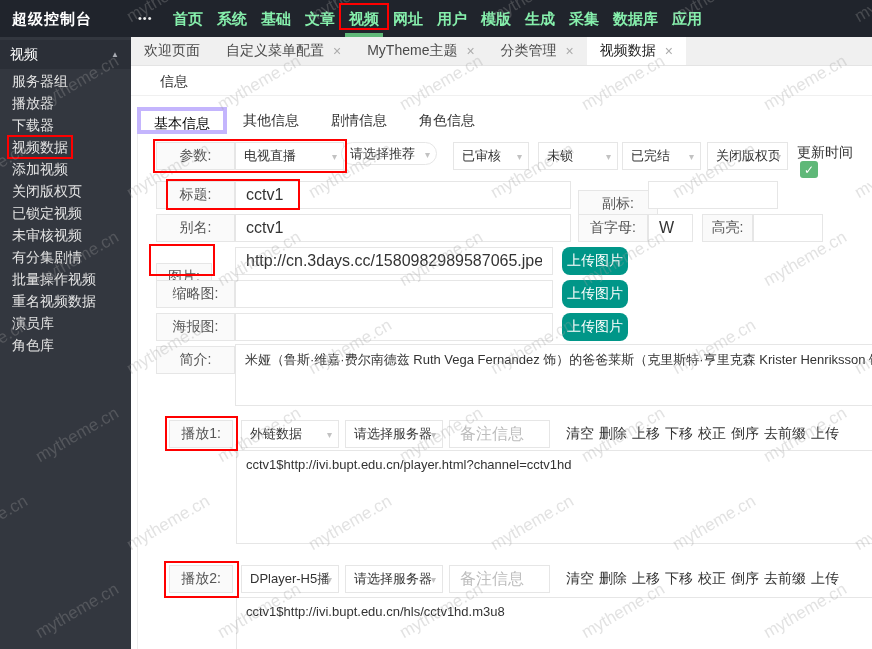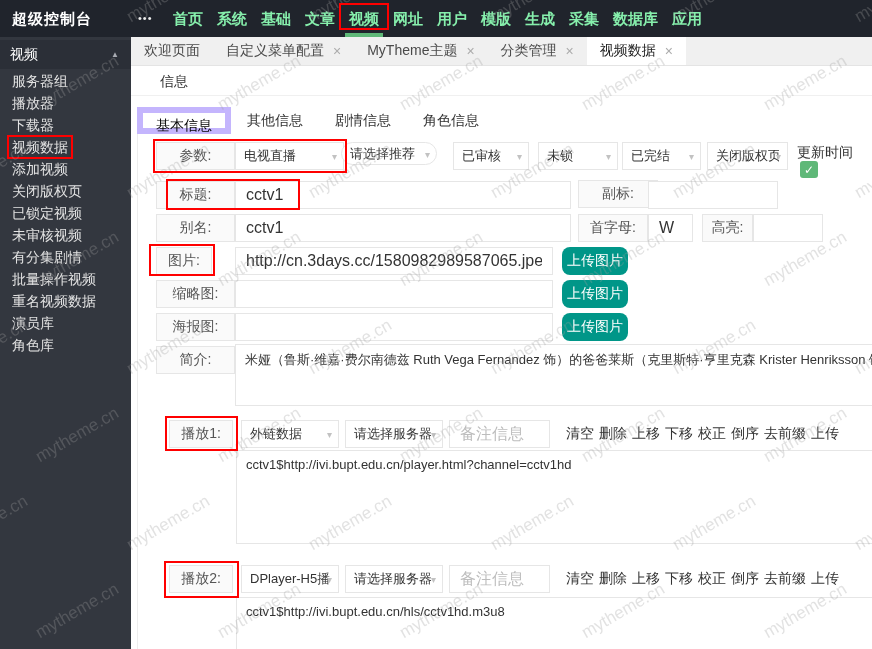--- a/index.html
+++ b/index.html
@@ -29,21 +29,21 @@
   .tabbar { position:absolute; left:131px; top:37px; width:741px; height:29px; background:#F0F0F0; display:flex; border-bottom:1px solid #E4E4E4; }
   .tab { display:flex; align-items:center; padding:0 13px; font-size:14px; color:#4A4A4A; cursor:pointer; white-space:nowrap; }
   .tab.active { background:#FFF; color:#222; }
   .tab-close { margin-left:9px; color:#ABABAB; font-size:14px; }
 
   
   .panel-header { position:absolute; left:131px; top:66px; width:741px; height:30px; line-height:30px; padding-left:29px; font-size:14px; color:#333; background:#FFF; border-bottom:1px solid #F0F0F0; }
   .card-vline { position:absolute; left:137px; top:107px; height:542px; width:0; border-left:1px solid #EDEDED; }
   .form-tabs { position:absolute; left:137px; top:107px; height:27px; display:flex; }
   .form-tab { padding:0 16px; line-height:27px; font-size:14px; color:#333; cursor:pointer; white-space:nowrap; }
-  .form-tab.active { border:6px solid #c4b5fd; background:#FFF; padding:0 13px; line-height:25px; color:#000; }
+  .form-tab.active { border:4px solid #c4b5fd; background:#FFF; padding:0 13px; line-height:25px; color:#000; }
 
   
   .addon { position:absolute; background:#FAFAFA; border:1px solid #E6E6E6; font-size:14px; color:#555; display:flex; align-items:center; justify-content:center; white-space:nowrap; }
   .ipt { position:absolute; border:1px solid #E6E6E6; font-size:16px; color:#333; padding:0 10px; outline:none; background:#FFF; font-family:inherit; }
   .ipt::placeholder { color:#BDBDBD; }
   .sel { position:absolute; border:1px solid #E6E6E6; background:#FFF; font-size:13px; color:#333; display:flex; align-items:center; padding:0 8px; cursor:pointer; overflow:hidden; white-space:nowrap; }
   .sel-text { overflow:hidden; white-space:nowrap; }
   .sel-arrow { position:absolute; right:6px; top:50%; transform:translateY(-50%); color:#C2C2C2; font-size:10px; }
   .upload-btn { position:absolute; background:#009688; color:#FFF; border:none; border-radius:8px; font-size:14px; cursor:pointer; font-family:inherit; }
   .txa { position:absolute; border:1px solid #E6E6E6; font-size:13px; color:#333; padding:6px 9px; resize:none; outline:none; font-family:inherit; overflow:hidden; background:#FFF; }
@@ -158,31 +158,31 @@
     </div>
   <div class="sel" style="left:707px;top:142px;width:81px;height:28px;">
       <span class="sel-text">关闭版权页</span>
       <span class="sel-arrow">▾</span>
     </div>
   <div class="update-label" style="left:797px;top:144px;">更新时间</div>
   <span class="checkbox" style="left:800px;top:161px;">✓</span>
 
   <div class="addon" style="left:156px;top:181px;width:79px;height:28px;">标题:</div>
   <input class="ipt" style="left: 235px; top: 181px; width: 336px; height: 28px;" value="cctv1">
-  <div class="addon" style="left:578px;top:180px;width:80px;height:28px;">副标:</div>
+  <div class="addon" style="left:578px;top:190px;width:80px;height:28px;">副标:</div>
   <input class="ipt" style="left: 648px; top: 181px; width: 130px; height: 28px;" value="">
 
   <div class="addon" style="left:156px;top:214px;width:79px;height:28px;">别名:</div>
   <input class="ipt" style="left: 235px; top: 214px; width: 336px; height: 28px;" value="cctv1">
   <div class="addon" style="left:578px;top:214px;width:70px;height:28px;">首字母:</div>
   <input class="ipt" style="left: 648px; top: 214px; width: 45px; height: 28px;" value="W">
   <div class="addon" style="left:702px;top:214px;width:51px;height:28px;">高亮:</div>
   <input class="ipt" style="left: 753px; top: 214px; width: 70px; height: 28px;" value="">
 
-  <div class="addon" style="left:156px;top:247px;width:56px;height:28px;">图片:</div>
+  <div class="addon" style="left:156px;top:263px;width:56px;height:28px;">图片:</div>
   <input class="ipt" style="left: 235px; top: 247px; width: 318px; height: 28px;" value="http://cn.3days.cc/1580982989587065.jpeg">
   <button class="upload-btn" style="left:562px;top:247px;width:66px;height:28px;">上传图片</button>
 
   <div class="addon" style="left:156px;top:280px;width:79px;height:28px;">缩略图:</div>
   <input class="ipt" style="left: 235px; top: 280px; width: 318px; height: 28px;" value="">
   <button class="upload-btn" style="left:562px;top:280px;width:66px;height:28px;">上传图片</button>
 
   <div class="addon" style="left:156px;top:313px;width:79px;height:28px;">海报图:</div>
   <input class="ipt" style="left: 235px; top: 313px; width: 318px; height: 28px;" value="">
   <button class="upload-btn" style="left:562px;top:313px;width:66px;height:28px;">上传图片</button>

